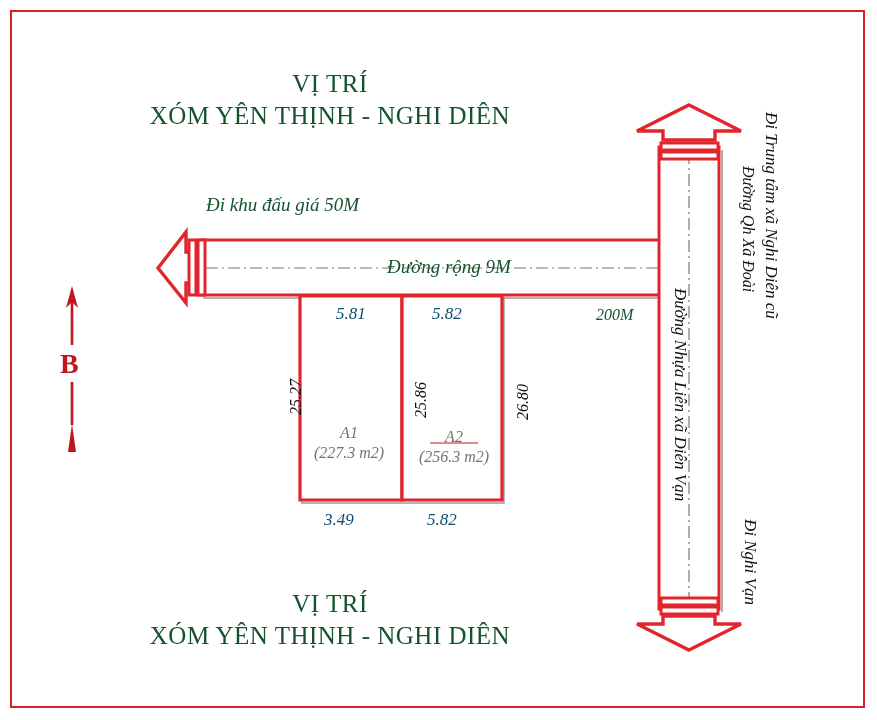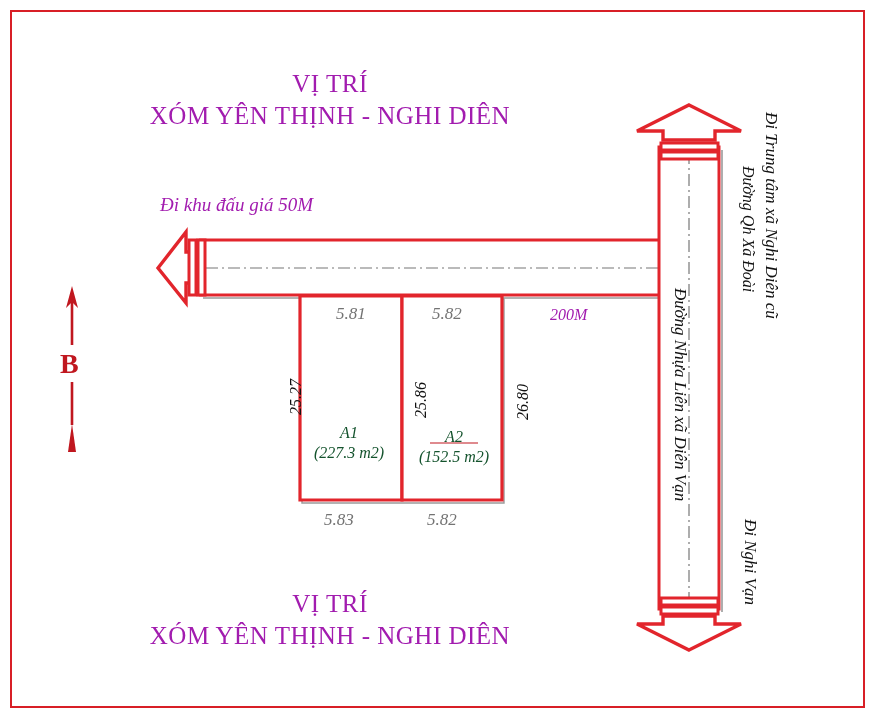--- a/index.html
+++ b/index.html
@@ -29,21 +29,21 @@
   svg#plan {
     position: absolute;
     left: 0;
     top: 0;
     width: 877px;
     height: 720px;
   }
   .txt {
     position: absolute;
     white-space: nowrap;
-    color: #a21caf;
+    color: #14532d;
   }
   .title-line {
     font-size: 25px;
     letter-spacing: 0.5px;
     text-align: center;
   }
   #title-top {
     left: 0;
     top: 68px;
     width: 660px;
@@ -52,57 +52,58 @@
   #title-bottom {
     left: 0;
     top: 588px;
     width: 660px;
     text-align: center;
   }
   .title-line div { line-height: 1.28; }
   .ital {
     font-style: italic;
     font-size: 18px;
+    margin-left: 46px;
   }
   #lbl-daugia {
     left: 160px;
     top: 194px;
     font-size: 19px;
   }
   #lbl-duongrong {
     left: 341px;
     top: 256px;
     font-size: 19px;
   }
   #lbl-200m {
     left: 550px;
     top: 306px;
     font-size: 16px;
   }
   .dim {
     font-style: italic;
     font-size: 17px;
-    color: #737373;
+    color: #0c4a6e;
   }
   #dim-top-1 { left: 336px; top: 304px; }
   #dim-top-2 { left: 432px; top: 304px; }
   #dim-bot-1 { left: 324px; top: 510px; }
   #dim-bot-2 { left: 427px; top: 510px; }
   .vdim {
     font-style: italic;
     font-size: 16px;
     color: #111;
     transform-origin: 0 0;
     transform: rotate(-90deg);
   }
   #dim-left  { left: 287px; top: 415px; }
   #dim-mid   { left: 412px; top: 418px; }
   #dim-right { left: 514px; top: 420px; }
   .plot-label {
-    color: #14532d;
+    color: #737373;
     font-style: italic;
     text-align: center;
     font-size: 16px;
     line-height: 1.25;
   }
   #plot-a1 { left: 300px; top: 423px; width: 98px; }
   #plot-a2 { left: 404px; top: 427px; width: 100px; }
   .vtxt {
     font-style: italic;
     font-size: 17px;
@@ -203,40 +204,41 @@
     <div>XÓM YÊN THỊNH - NGHI DIÊN</div>
   </div>
 
   <div class="txt title-line" id="title-bottom">
     <div>VỊ TRÍ</div>
     <div>XÓM YÊN THỊNH - NGHI DIÊN</div>
   </div>
 
   <div class="txt ital" id="lbl-daugia">Đi khu đấu giá 50M</div>
 
+  <div class="txt ital" id="lbl-duongrong">Đường rộng 9M</div>
 
   <div class="txt ital" id="lbl-200m">200M</div>
 
   <div class="txt dim" id="dim-top-1">5.81</div>
   <div class="txt dim" id="dim-top-2">5.82</div>
-  <div class="txt dim" id="dim-bot-1">5.83</div>
+  <div class="txt dim" id="dim-bot-1">3.49</div>
   <div class="txt dim" id="dim-bot-2">5.82</div>
 
   <div class="txt vdim" id="dim-left">25.27</div>
   <div class="txt vdim" id="dim-mid">25.86</div>
   <div class="txt vdim" id="dim-right">26.80</div>
 
   <div class="txt plot-label" id="plot-a1">
     <div>A1</div>
     <div>(227.3 m2)</div>
   </div>
 
   <div class="txt plot-label" id="plot-a2">
     <div>A2</div>
-    <div>(152.5 m2)</div>
+    <div>(256.3 m2)</div>
   </div>
 
   <div class="txt vtxt" id="rd-trungtam">Đi Trung tâm xã Nghi Diên cũ</div>
   <div class="txt vtxt" id="rd-qhxadoai">Đường Qh Xã Đoài</div>
   <div class="txt vtxt" id="rd-nhualien">Đường Nhựa Liên xã Diên Vạn</div>
   <div class="txt vtxt" id="rd-nghivan">Đi Nghi Vạn</div>
 
   <div class="txt" id="north-letter">B</div>
 
 </div>

